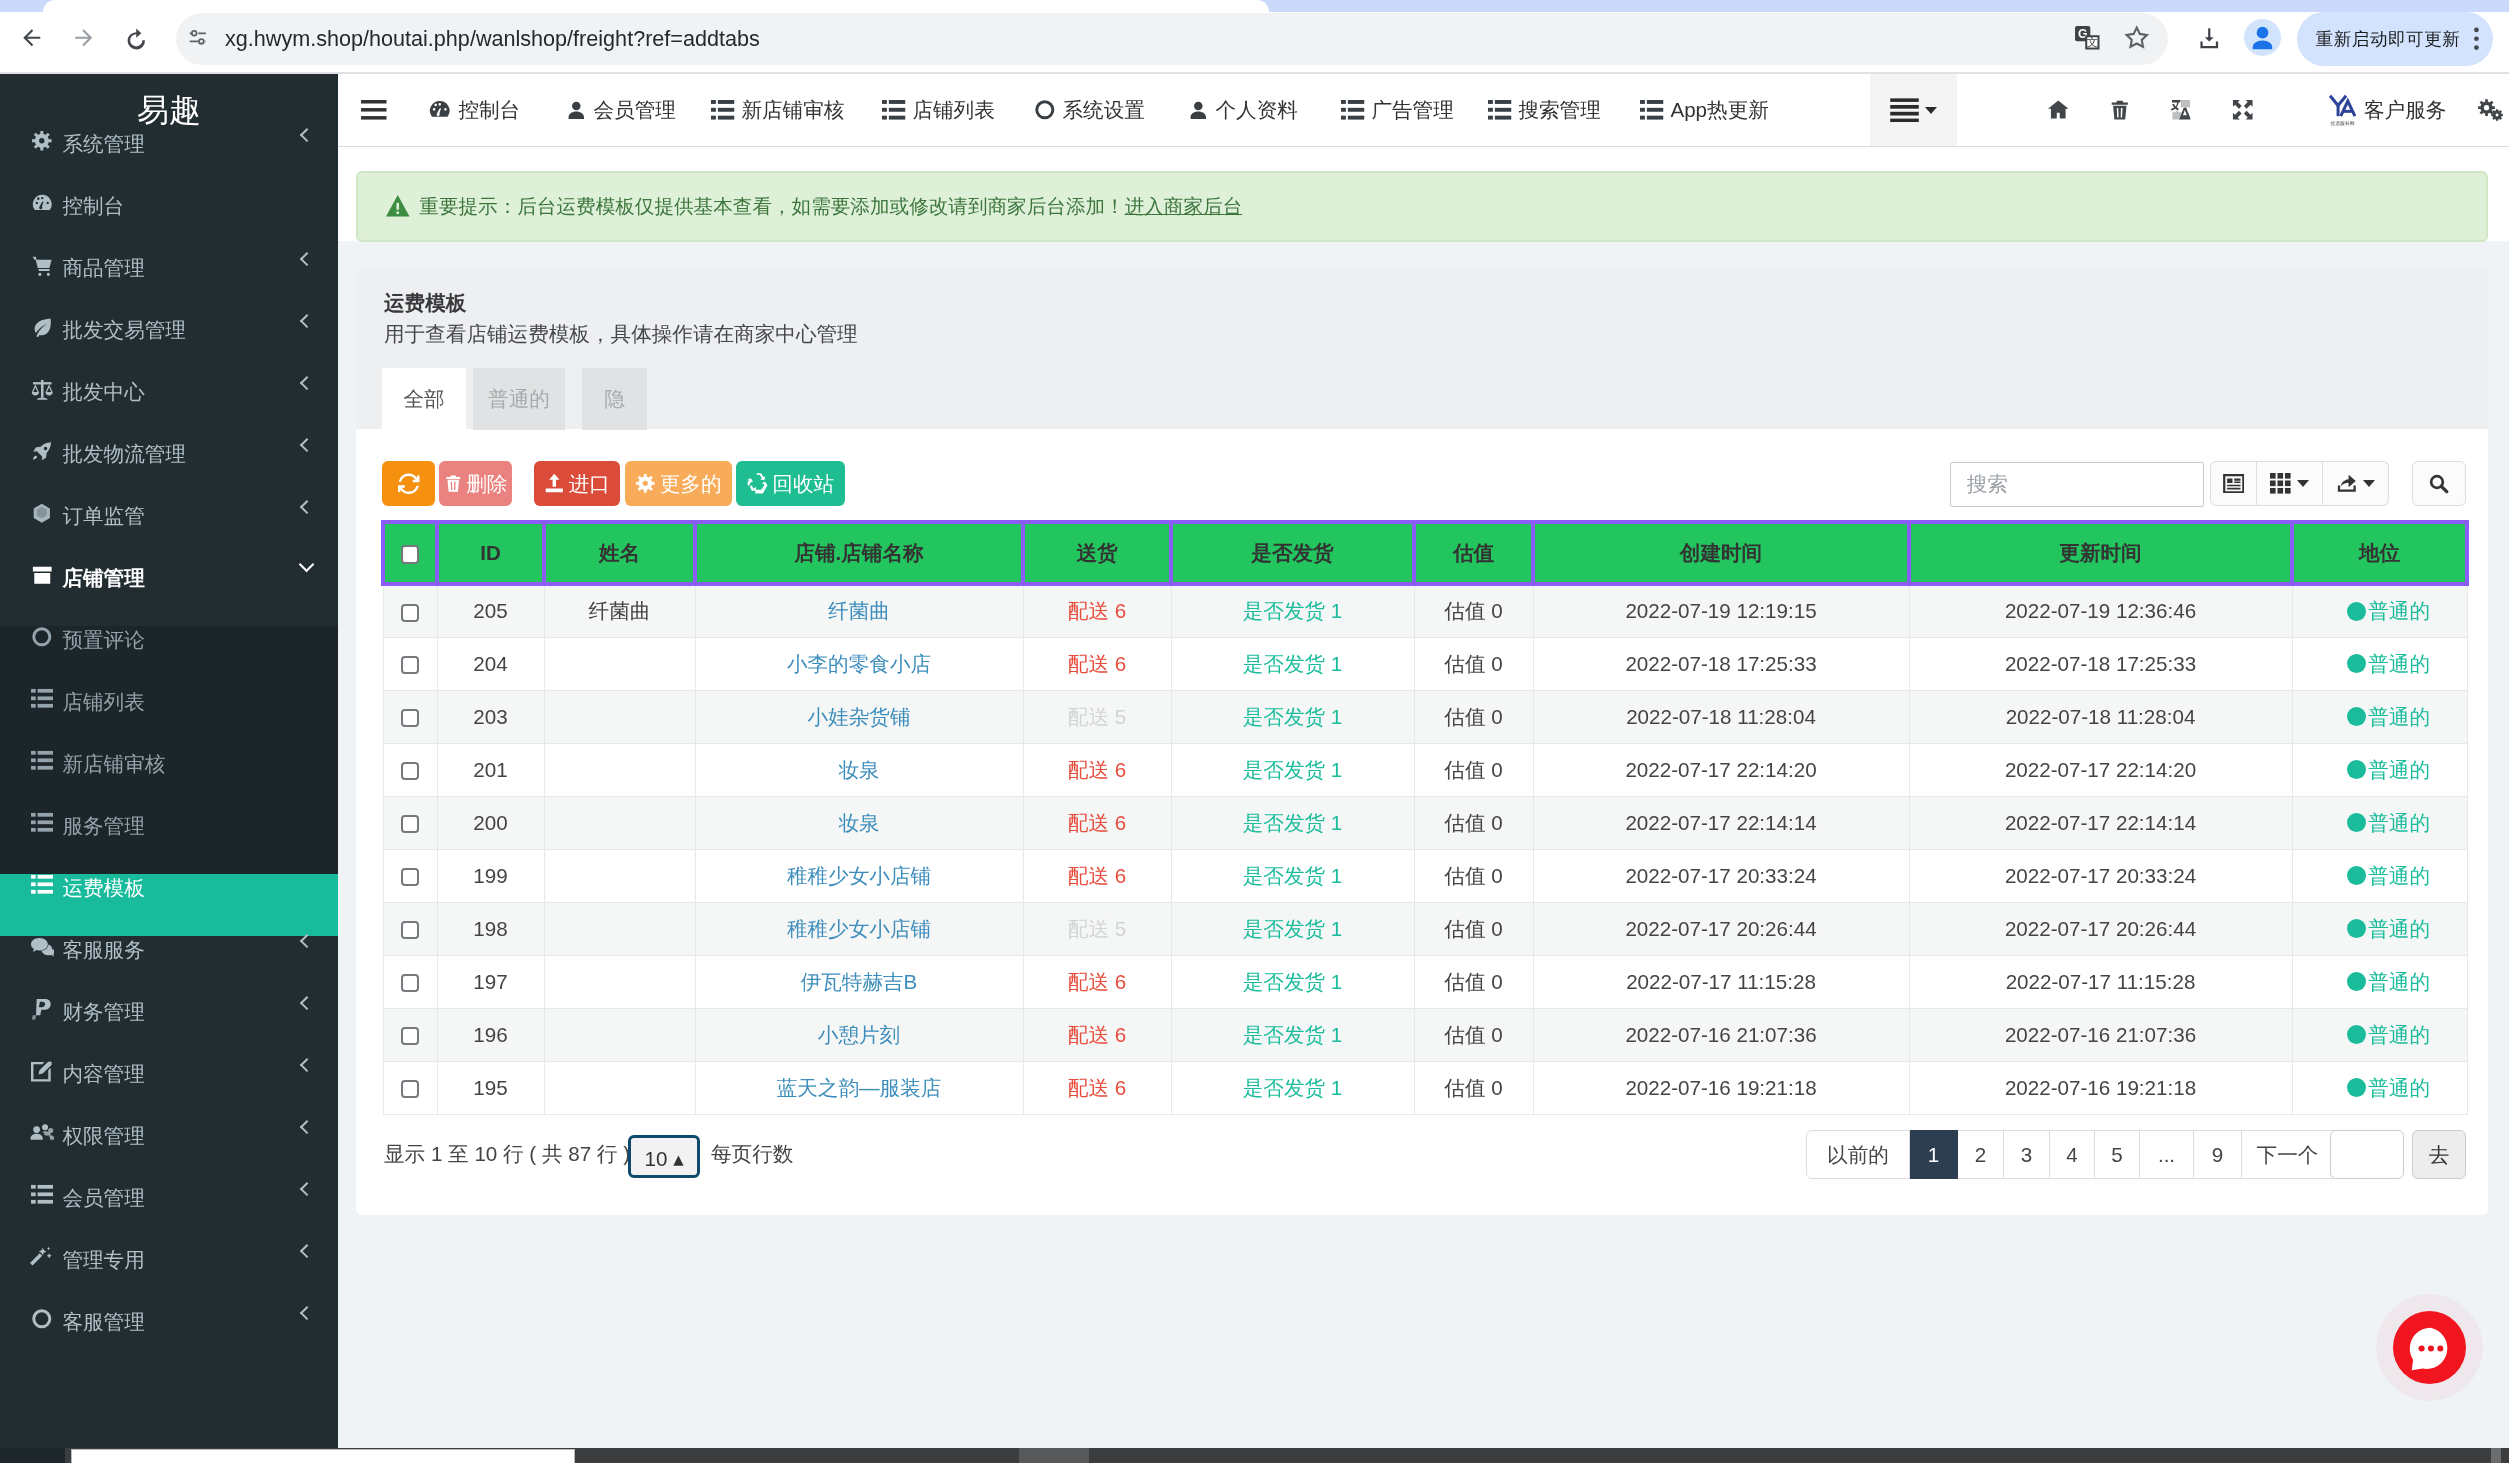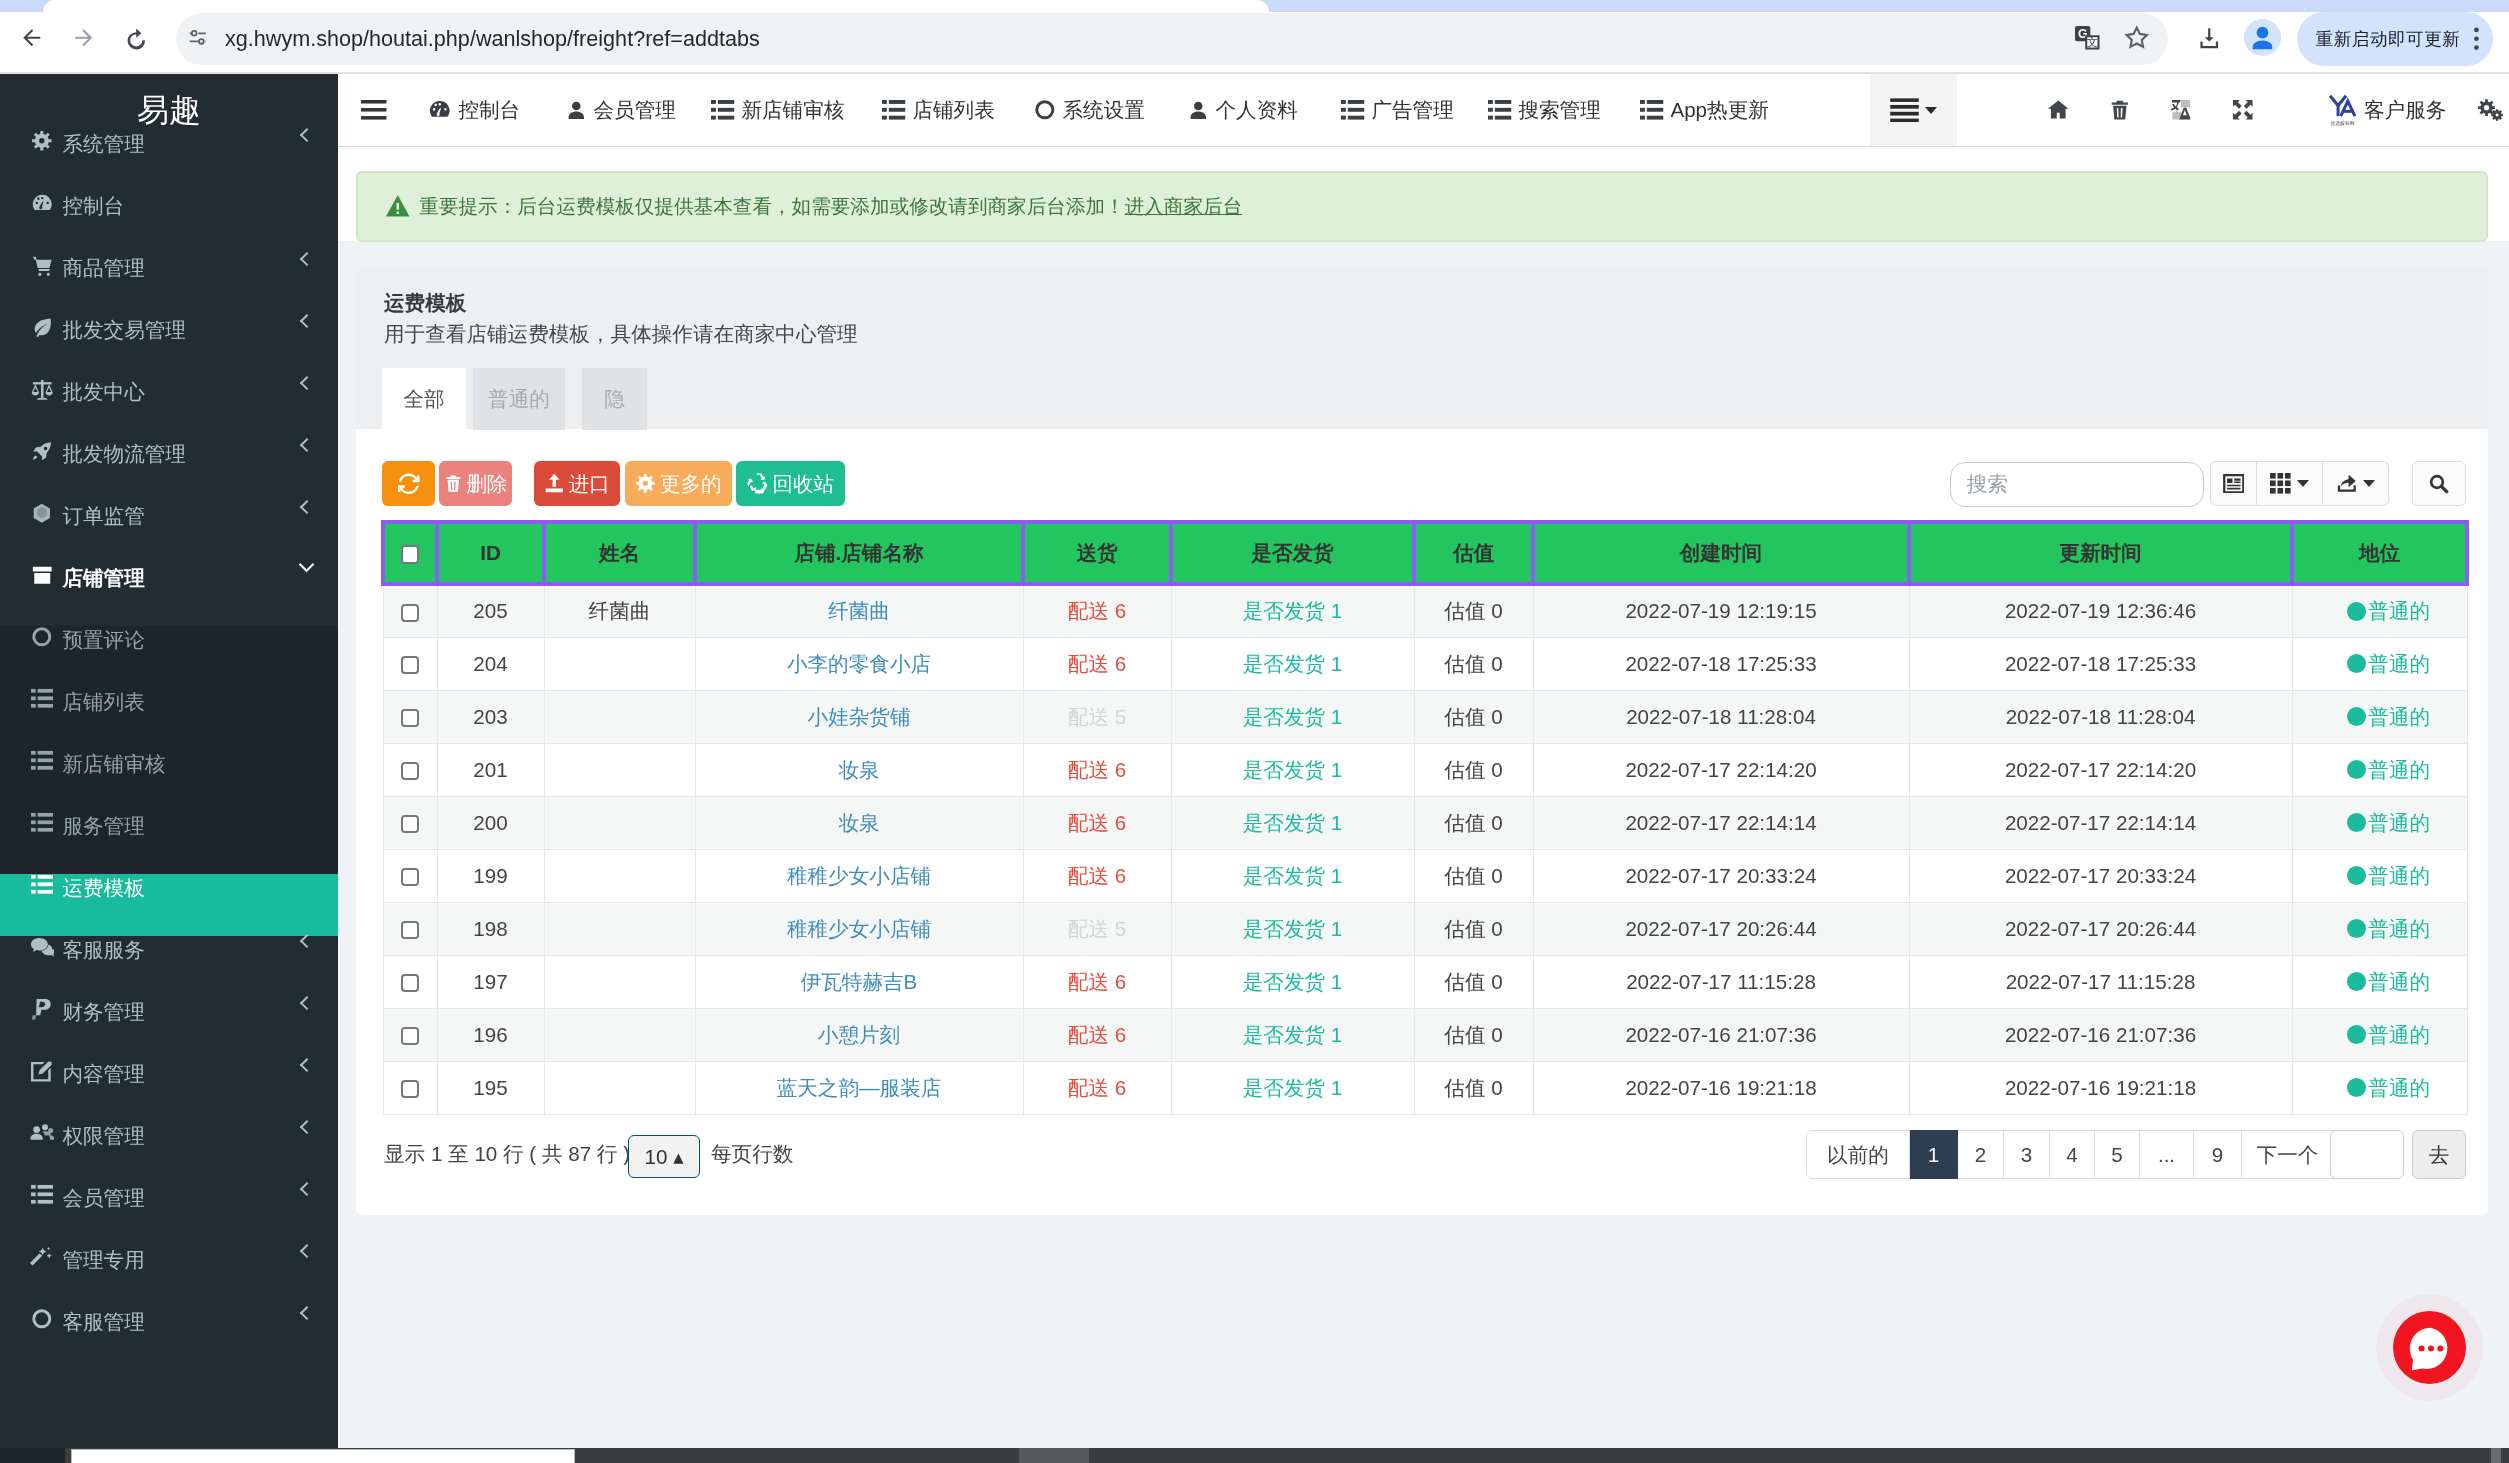--- a/index.html
+++ b/index.html
@@ -52,21 +52,21 @@
 #tbl td:last-child{padding-left:17.6px}
 #tbl tr.st td{background:#f5f6f6}
 .cb{display:inline-block;width:18.6px;height:18.6px;border:2px solid #75797d;border-radius:3.9px;background:#fff;vertical-align:middle}
 .lnk{color:#3c8dbc}
 .red{color:#e74c3c}
 .mut{color:#d3d5d5}
 .teal{color:#1abc9c}
 .dot{display:inline-block;width:19.6px;height:19.6px;border-radius:50%;background:#1abc9c;vertical-align:-2.9px;margin-right:2px}
 
 #pginfo{left:384px;top:1154px;font-size:20.6px;color:#444;transform:translateY(-50%)}
-#pgsize{left:628px;top:1135px;width:72px;height:43px;background:#f2f2f2;border:1px solid #0c4a6e;border-radius:5.9px;font-size:20.6px;color:#333;text-align:center;line-height:41px}
+#pgsize{left:628px;top:1135px;width:72px;height:43px;background:#f2f2f2;border:3px solid #0c4a6e;border-radius:5.9px;font-size:20.6px;color:#333;text-align:center;line-height:41px}
 #pgunit{left:711px;top:1154px;font-size:20.6px;color:#444;transform:translateY(-50%)}
 #pgul{left:1806px;top:1130px;height:49px;display:flex}
 .pg{height:49px;line-height:47px;text-align:center;border:1px solid #ddd;border-left:none;color:#444;font-size:20.6px;background:#fff}
 .pg:first-child{border-left:1px solid #ddd;border-radius:5.9px 0 0 5.9px}
 .pg.act{background:#2c3e50;border-color:#2c3e50;color:#fff}
 #pginput{left:2330px;top:1130px;width:74px;height:49px;border:1px solid #ccc;border-radius:5.9px;background:#fff}
 #pggo{left:2412px;top:1130px;width:54px;height:49px;background:#ededed;border:1px solid #ccc;border-radius:5.9px;color:#333;font-size:20.6px;text-align:center;line-height:47px}
 
 #bstrip{left:0;top:1448px;width:2509px;height:15.7px;background:#3a3c3e}
 #chat{left:2393px;top:1311px;width:73px;height:73px;border-radius:50%;background:#f0151f;box-shadow:0 0 0 16.7px rgba(222,130,140,0.10)}
@@ -536,21 +536,21 @@
         <circle cx="11" cy="11" r="5" stroke-width="4.5"></circle>
         <g stroke-width="3">
           <path d="M11 1v4M11 17v4M1 11h4M17 11h4M3.9 3.9l2.8 2.8M15.3 15.3l2.8 2.8M3.9 18.1l2.8-2.8M15.3 6.7l2.8-2.8"></path>
         </g>
       </g>
     </svg>更多的</div>
 <div class="tbtn" style="left:736px;width:109px;background:#1fbd92"><svg width="21.6" height="20.6" viewBox="0 0 24 23" fill="#fff" style="margin-right:3.9px">
       <path d="M9.8 2h4.4l2.3 3.9-1.9 1.1 4.6 1.2 1.2-4.6-1.9 1.1L16 .5 12 0zM2.3 13.7 4.5 10l2.2.1L4.3 5.9 0 7.7l2.2.4-2 3.4L1.7 15zM8.9 22.9h8.6l2.4-4-3.6-2.6v2.3H9.7zM19.8 18.9l2.9-4.9-2.3-4.2-4 1.6 3.1 1.5-1.9 3.4z"></path>
       <path d="M3.1 15.2l2.2 4.6 4.7.1.1-4.3-3 1.6-1.8-3.6z"></path>
     </svg>回收站</div>
-<div class="abs" style="left:1950px;top:462px;width:254px;height:45px;border:1.5px solid #c9cccf;border-radius:15px;background:#fff;font-size:20.6px;color:#9aa0a6;line-height:41px;padding-left:15.7px">搜索</div>
+<div class="abs" style="left:1950px;top:462px;width:254px;height:45px;border:1.5px solid #c9cccf;border-radius:2px;background:#fff;font-size:20.6px;color:#9aa0a6;line-height:41px;padding-left:15.7px">搜索</div>
 <div class="abs" style="left:2210px;top:461px;width:179px;height:45px;display:flex">
 <div style="flex:1;border:1px solid #ddd;border-radius:5.9px 0 0 5.9px;background:#fbfbfb;display:flex;align-items:center;justify-content:center">
       <svg width="21.6" height="19.6" viewBox="0 0 24 22" fill="#333">
         <path d="M0 0h24v22H0zM2.5 2.5v17h19v-17zM4.5 5h6v5h-6zM12.5 5h7v2.5h-7zM12.5 8.5h7V10h-7zM4.5 12h15v1.8h-15zM4.5 15.5h15v1.8h-15z"></path>
       </svg>
     </div>
 <div style="flex:1.45;border:1px solid #ddd;border-left:none;background:#fbfbfb;display:flex;align-items:center;justify-content:center">
       <svg width="20.6" height="20.6" viewBox="0 0 22 22" fill="#333">
         <rect width="6" height="6"></rect>
         <rect x="8" width="6" height="6"></rect>

